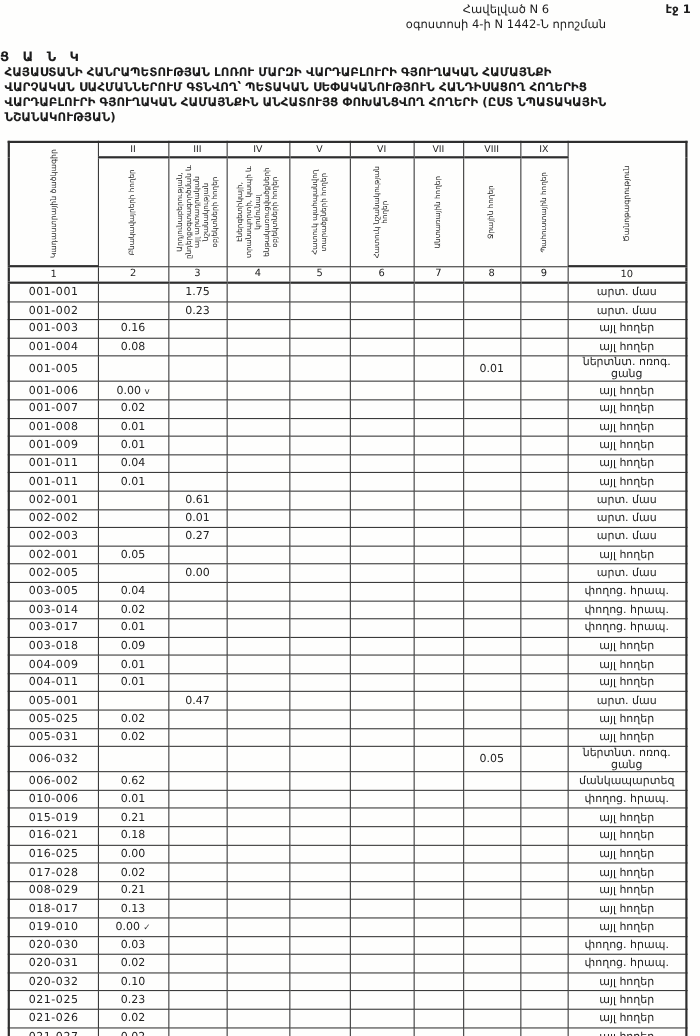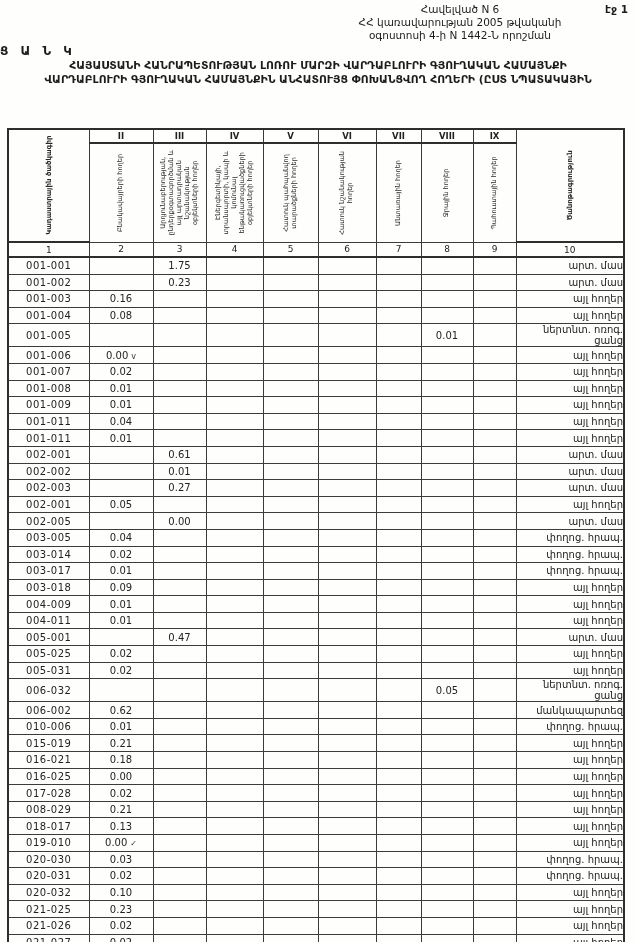--- a/index.html
+++ b/index.html
@@ -8,62 +8,63 @@
     background:#fefefd;
     font-family:"DejaVu Sans",sans-serif;
     color:#1c1c1c;
     -webkit-font-smoothing:antialiased;
   }
   .hdr-block{position:absolute;top:3px;left:295px;width:330px;text-align:center;
     font-size:10.5px;font-weight:normal;line-height:13px;}
   .page-no{position:absolute;top:3px;right:8px;font-size:10.5px;font-weight:bold;}
   .doc-type{position:absolute;top:44px;left:0;width:636px;text-align:left;
     font-size:12px;font-weight:bold;letter-spacing:4px;}
-  .doc-title{position:absolute;top:59px;left:4px;width:628px;text-align:center;
+  .doc-title{position:absolute;top:59px;left:4px;width:628px;text-align:left;
     font-size:10.8px;font-weight:bold;line-height:13.5px;}
   table.main{
     position:absolute;top:128px;left:7px;border-collapse:collapse;table-layout:fixed;
     width:616px;
   }
   table.main td{
     border:1px solid #3b3b3b;padding:0;overflow:hidden;
     font-size:10px;color:#222;vertical-align:middle;
   }
   table.main{border:2px solid #2e2e2e;}
-  tr.r-roman td{height:12px;text-align:center;font-size:8.5px;font-weight:bold;border-bottom:2px solid #2e2e2e;}
+  tr.r-roman td{height:12px;text-align:center;font-size:8.5px;font-weight:normal;border-bottom:2px solid #2e2e2e;}
   tr.r-labels td{height:97px;}
   tr.r-nums td{height:13px;text-align:center;font-size:9px;border-top:1.5px solid #2e2e2e;border-bottom:2px solid #2e2e2e;}
   .rotwrap{display:flex;align-items:center;justify-content:center;height:97px;}
   .rotwrap.tall{height:111px;}
   .rot{
     transform:rotate(-90deg);
     width:92px;
     font-size:6.6px;line-height:1.2;text-align:center;color:#2a2a2a;
     flex:0 0 auto;
   }
   .rotwrap.tall .rot{width:104px;font-size:7px;}
   tr.datarow td{height:15.6px;}
   td.code{text-align:center;padding-left:3px;font-size:10px;letter-spacing:0.5px;}
   td.val{text-align:center;font-size:10px;position:relative;}
-  td.note{text-align:right;padding-left:3px;font-size:9.3px;position:relative;overflow:visible;margin-top:40px;}
+  td.note{text-align:center;padding-left:3px;font-size:9.3px;position:relative;overflow:visible;margin-top:40px;}
   .check{font-size:8px;margin-left:3px;color:#333;}
 </style>
 </head>
 <body>
 
 <div class="hdr-block">
   <div>Հավելված N 6</div>
-  <div>ՀՀ կառավարության 2005 թվականի</div>
   <div>օգոստոսի 4-ի N 1442-Ն որոշման</div>
 </div>
 <div class="page-no">էջ 1</div>
 <div class="doc-type">Ց Ա Ն Կ</div>
 <div class="doc-title" id="title-lines">
     <div>ՀԱՅԱՍՏԱՆԻ ՀԱՆՐԱՊԵՏՈՒԹՅԱՆ ԼՈՌՈՒ ՄԱՐԶԻ ՎԱՐԴԱԲԼՈՒՐԻ ԳՅՈՒՂԱԿԱՆ ՀԱՄԱՅՆՔԻ</div>
+    <div>ՎԱՐՉԱԿԱՆ ՍԱՀՄԱՆՆԵՐՈՒՄ ԳՏՆՎՈՂ՝ ՊԵՏԱԿԱՆ ՍԵՓԱԿԱՆՈՒԹՅՈՒՆ ՀԱՆԴԻՍԱՑՈՂ ՀՈՂԵՐԻՑ</div>
     <div>ՎԱՐԴԱԲԼՈՒՐԻ ԳՅՈՒՂԱԿԱՆ ՀԱՄԱՅՆՔԻՆ ԱՆՀԱՏՈՒՅՑ ՓՈԽԱՆՑՎՈՂ ՀՈՂԵՐԻ (ԸՍՏ ՆՊԱՏԱԿԱՅԻՆ</div>
+    <div>ՆՇԱՆԱԿՈՒԹՅԱՆ)</div>
   </div>
 
 <table class="main">
   <colgroup>
     <col style="width:81px">
       <col style="width:64px">
       <col style="width:53px">
       <col style="width:57px">
     <col style="width:55px">
       <col style="width:58px">

